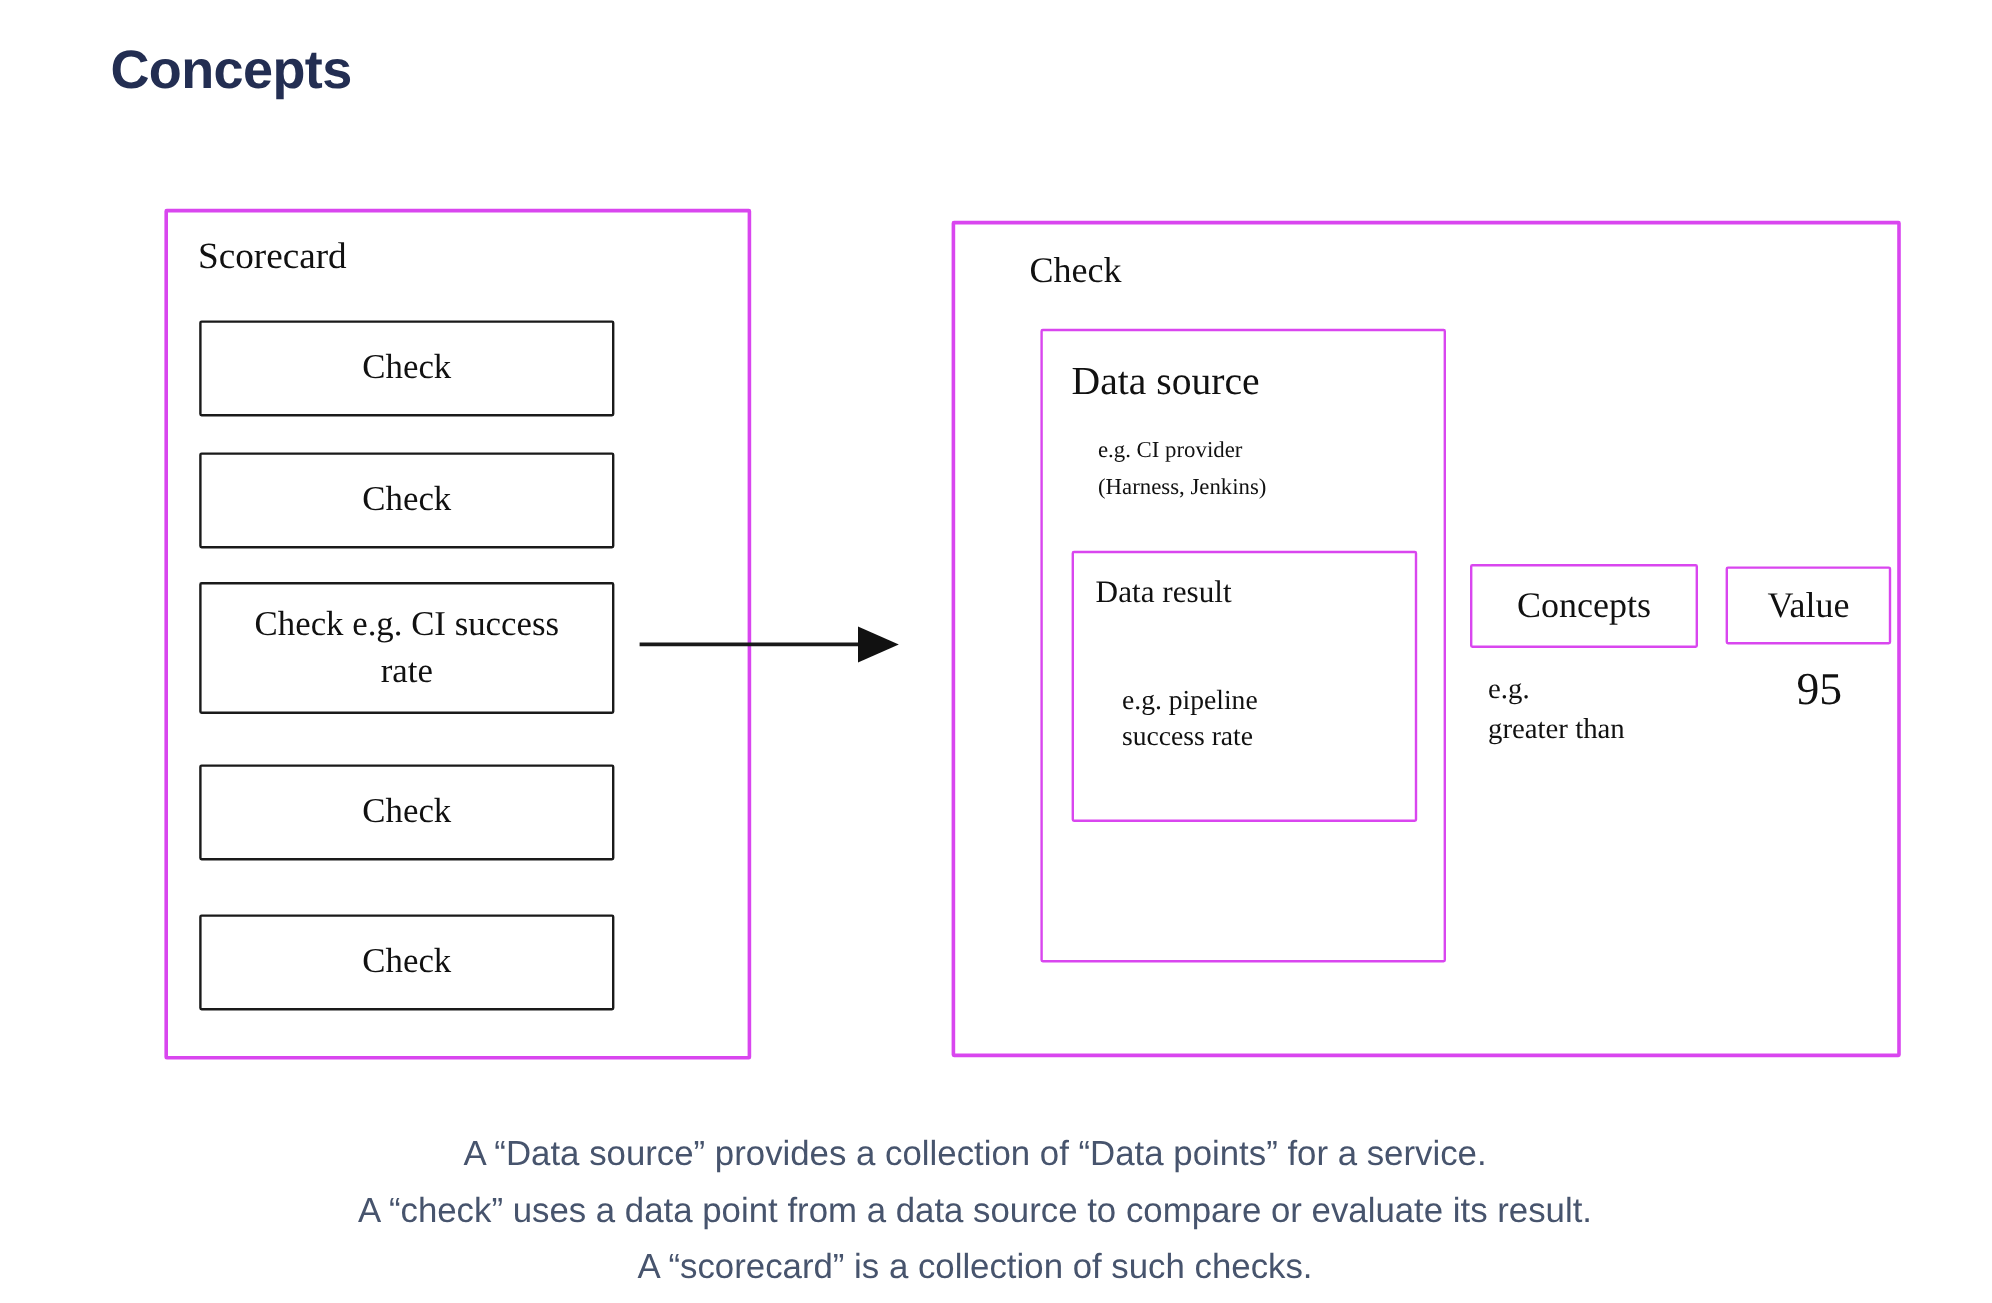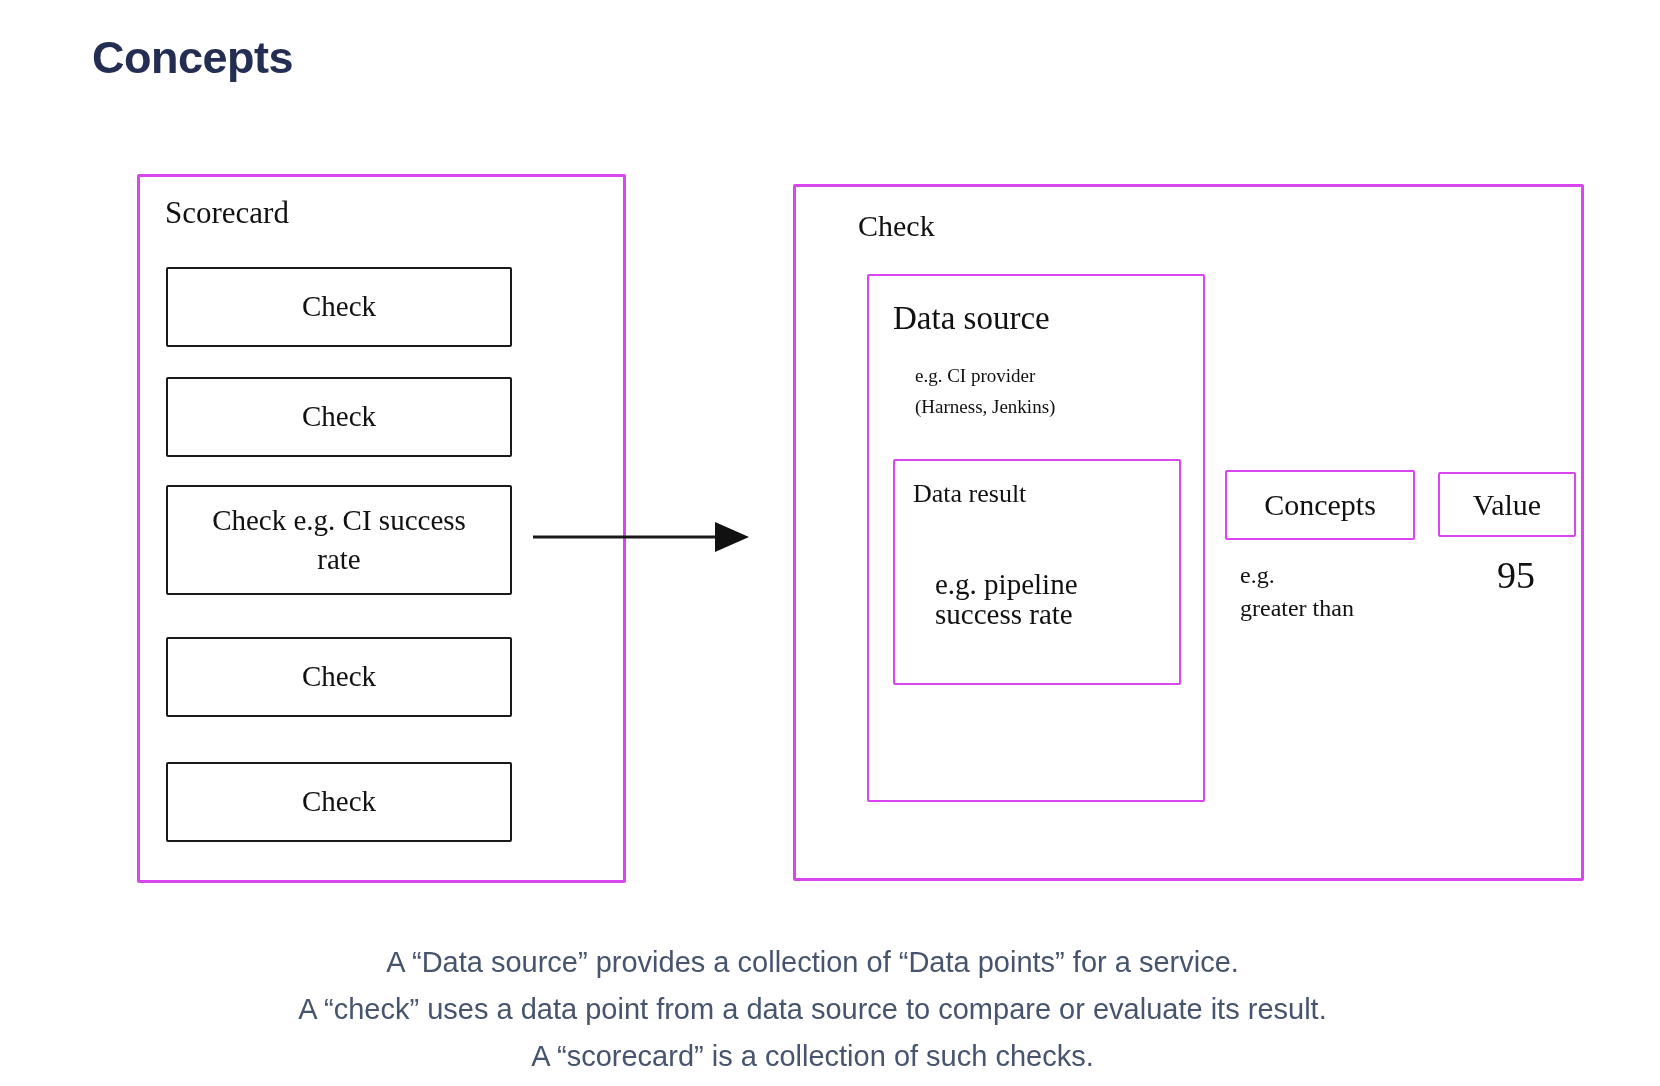--- a/index.html
+++ b/index.html
@@ -48,21 +48,21 @@
   
   .checkdetail-box { left: 793px; top: 160px; width: 791px; height: 697px; }
   .checkdetail-label { left: 62px; top: 22px; font-size: 30px; }
 
   .datasource-box { left: 71px; top: 87px; width: 338px; height: 528px; border-width: 2.5px; }
   .datasource-label { left: 24px; top: 24px; font-size: 33px; }
   .datasource-example { left: 46px; top: 84px; font-size: 19px; line-height: 31px; }
 
   .datapoint-box { left: 24px; top: 183px; width: 288px; height: 226px; border-width: 2px; }
   .datapoint-label { left: 18px; top: 18px; font-size: 26px; }
-  .datapoint-example { left: 40px; top: 108px; font-size: 29px; line-height: 30px; }
+  .datapoint-example { left: 40px; top: 108px; font-size: 23px; line-height: 30px; }
 
   .operator-box {
     left: 429px; top: 283px; width: 190px; height: 70px; border-width: 2.5px;
     display: flex; align-items: center; justify-content: center; font-size: 30px;
   }
   .operator-example { left: 444px; top: 372px; font-size: 24px; line-height: 33px; }
 
   .value-box {
     left: 642px; top: 285px; width: 138px; height: 65px; border-width: 2.5px;
     display: flex; align-items: center; justify-content: center; font-size: 30px;

